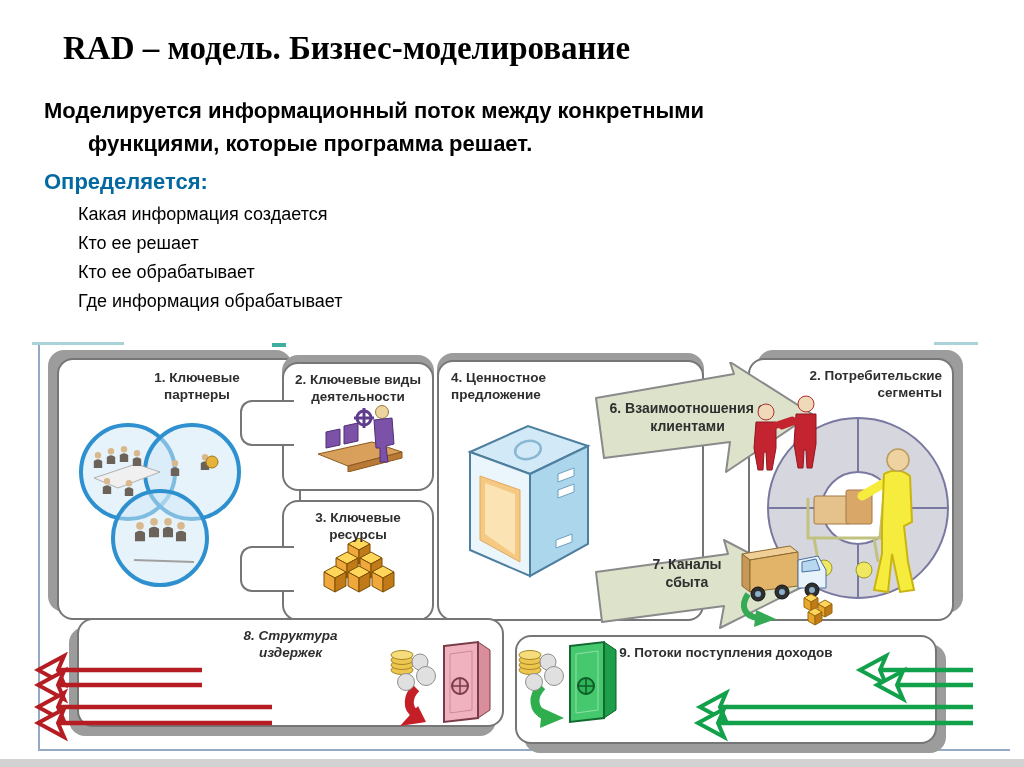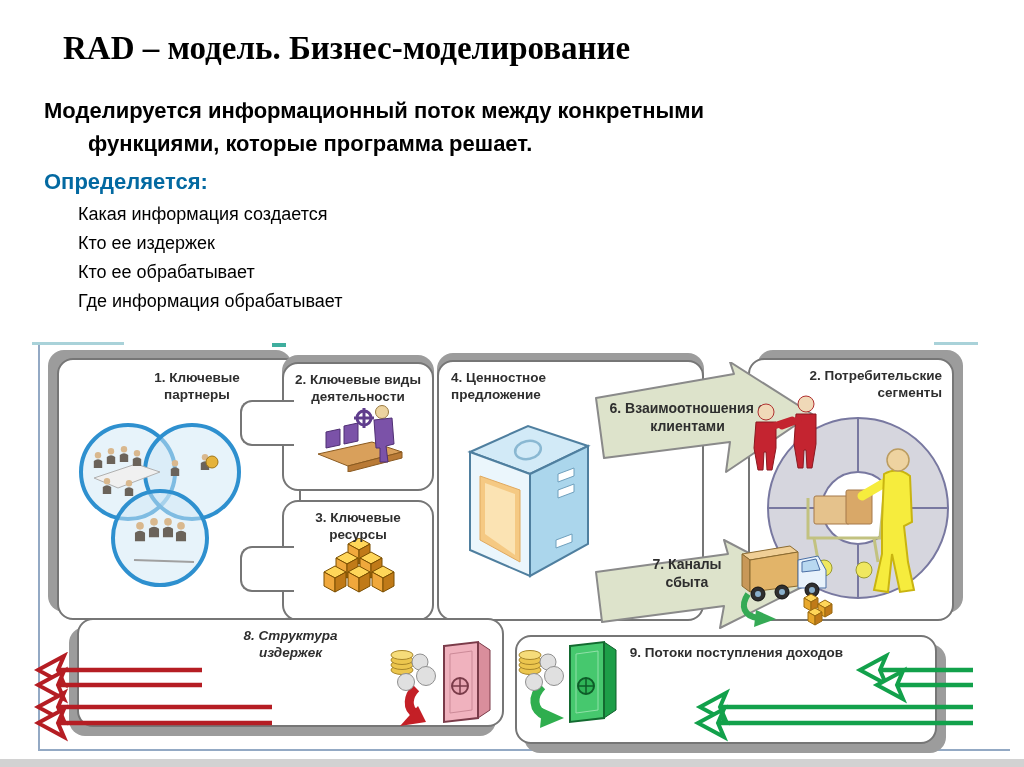--- a/index.html
+++ b/index.html
@@ -50,21 +50,21 @@
 
   <div class="intro">
     <div class="l1">Моделируется информационный поток между конкретными</div>
     <div class="l2">функциями, которые программа решает.</div>
   </div>
 
   <div class="defined-heading">Определяется:</div>
 
   <ul class="defined-list">
     <li>Какая информация создается</li>
-    <li>Кто ее издержек</li>
+    <li>Кто ее решает</li>
     <li>Кто ее обрабатывает</li>
     <li>Где информация обрабатывает</li>
   </ul>
 
   <div class="figure"></div>
 
   <div class="bline" style="left:38px;top:345px;width:2px;height:406px;"></div>
   <div class="bline" style="left:38px;top:749px;width:972px;height:2px;"></div>
   <div class="tline" style="left:32px;top:342px;width:92px;height:3px;"></div>
   <div class="tline" style="left:934px;top:342px;width:44px;height:3px;"></div>
@@ -82,21 +82,21 @@
   <div class="block sh-u" style="left:437px;top:360px;width:263px;height:257px;">
     <div class="blabel" style="position:absolute;left:12px;top:8px;width:140px;">4. Ценностное предложение</div>
   </div>
   <div class="block sh-ur" style="left:748px;top:358px;width:202px;height:259px;">
     <div class="blabel" style="position:absolute;right:10px;top:8px;width:160px;text-align:right;">2. Потребительские сегменты</div>
   </div>
   <div class="block sh-dl" style="left:77px;top:618px;width:423px;height:105px;font-style:italic;">
     <div class="blabel c" style="margin:8px auto 0;width:130px;">8. Структура издержек</div>
   </div>
   <div class="block sh-dr" style="left:515px;top:635px;width:418px;height:105px;">
-    <div class="blabel c" style="margin:8px auto 13px;width:220px;padding-left:21px;">9. Потоки поступления доходов</div>
+    <div class="blabel c" style="margin:8px auto 13px;width:220px;">9. Потоки поступления доходов</div>
   </div>
 
   <div class="tab" style="left:240px;top:400px;"></div>
   <div class="tab" style="left:240px;top:546px;"></div>
 
   <svg class="icn" style="left:78px;top:422px;" width="166" height="190" viewBox="0 0 166 190">
     <g fill="#cfe7f5" fill-opacity="0.5" stroke="#2e90cf" stroke-width="4">
       <circle cx="50" cy="50" r="47"></circle>
       <circle cx="114" cy="50" r="47"></circle>
       <circle cx="82" cy="116" r="47"></circle>

